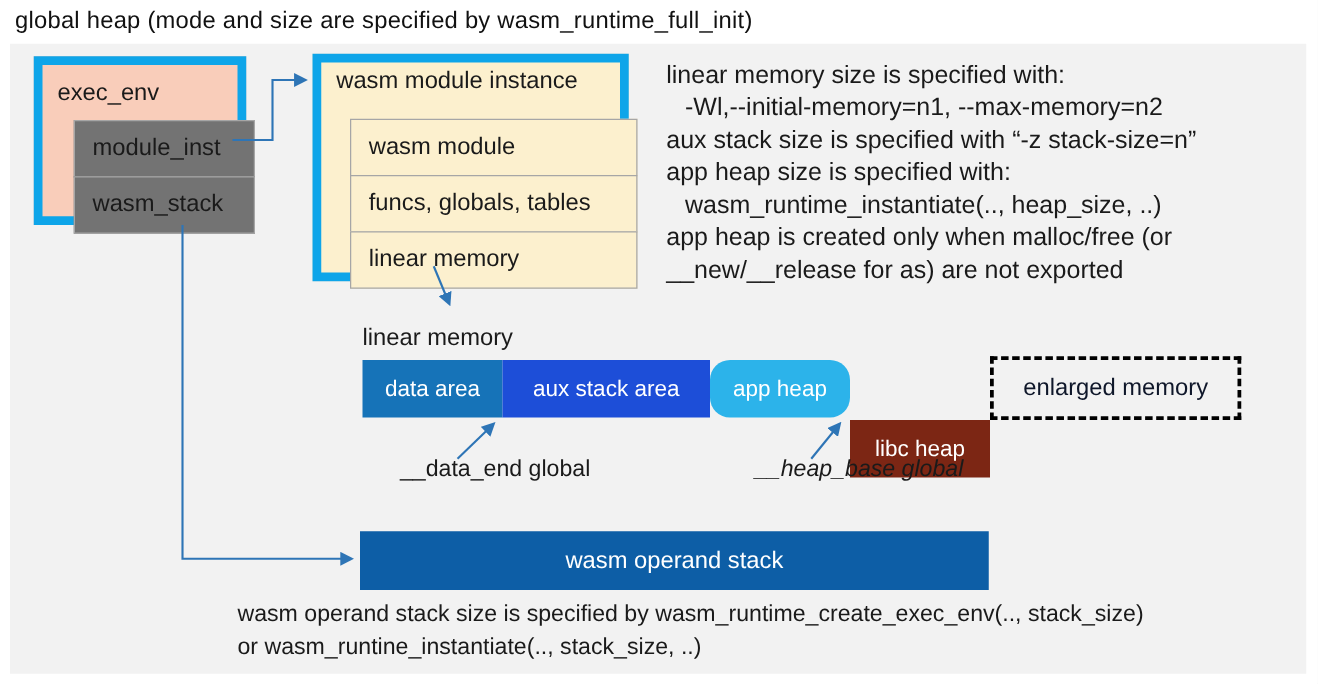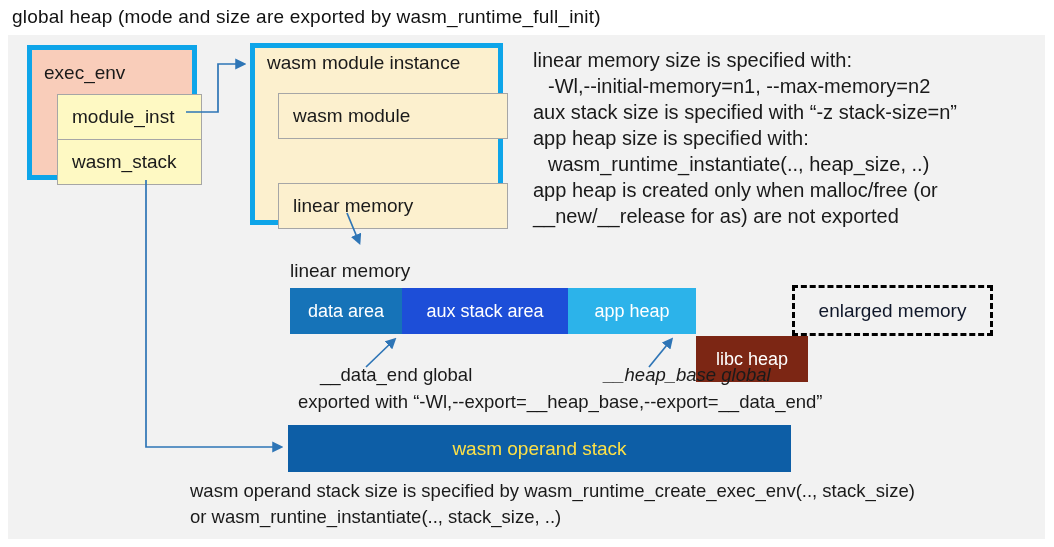--- a/index.html
+++ b/index.html
@@ -13,35 +13,35 @@
     position: absolute; left: 12px; top: 6px;
     font-size: 19px; letter-spacing: 0.2px; color: #111;
     white-space: nowrap;
   }
   .panel {
     position: absolute; left: 8px; top: 35px; width: 1037px; height: 504px;
     background: #f2f2f2;
   }
   
   .record {
-    position: absolute; border: 5px solid #0ea5e9;
+    position: absolute; border: 7px solid #0ea5e9;
   }
   .record .hdr {
     position: absolute; left: 0; top: 0; right: 0;
     padding-left: 12px; display: flex; align-items: center;
     font-size: 19px; white-space: nowrap;
   }
   .record .row {
     position: absolute; border: 1px solid #a6a6a6;
     display: flex; align-items: center; padding-left: 14px;
     font-size: 19px; white-space: nowrap;
   }
   #exec-env { left: 27px; top: 45px; width: 170px; height: 135px; background: #f9cdba; }
   #exec-env .hdr { height: 45px; }
-  #exec-env .row { left: 25px; width: 145px; height: 46px; background: #fef9c3; }
+  #exec-env .row { left: 25px; width: 145px; height: 46px; background: #737373; }
   #exec-env .row.r0 { top: 44px; }
   #exec-env .row.r1 { top: 89px; }
   #module-instance { left: 250px; top: 43px; width: 253px; height: 182px; background: #fcf0ce; }
   #module-instance .hdr { height: 30px; }
   #module-instance .row { left: 23px; width: 230px; height: 46px; background: #fcf0ce; }
   #module-instance .row.r0 { top: 45px; }
   #module-instance .row.r1 { top: 90px; }
   #module-instance .row.r2 { top: 135px; }
   
   .notes {
@@ -55,66 +55,67 @@
   .membar {
     position: absolute; left: 290px; top: 288px; height: 46px;
     display: flex;
   }
   .membar .seg {
     height: 100%; display: flex; align-items: center; justify-content: center;
     color: #ffffff; font-size: 18px; white-space: nowrap;
   }
   .seg.s0 { width: 112px; }
   .seg.s1 { width: 166px; }
-  .seg.s2 { width: 128px; }
+  .seg.s2 { width: 112px; border-radius: 16px; }
   .seg.s3 { width: 112px; margin-top: 48px; }
   .enlarged {
     position: absolute; left: 792px; top: 285px; width: 201px; height: 51px;
     border: 3px dashed #000000; background: #f2f2f2;
     display: flex; align-items: center; justify-content: center;
     font-size: 19px; white-space: nowrap;
   }
   
   .ann { position: absolute; font-size: 18.5px; white-space: nowrap; }
   #ann-data-end { left: 320px; top: 364px; }
   #ann-heap-base { left: 604px; top: 364px; font-style: italic; }
   #ann-exported { left: 298px; top: 391px; }
   
   .opstack {
     position: absolute; left: 288px; top: 425px; width: 503px; height: 47px;
     display: flex; align-items: center; justify-content: center;
-    color: #fde047; font-size: 19px;
+    color: #ffffff; font-size: 19px;
   }
   
   .footer {
     position: absolute; left: 190px; top: 478px;
     font-size: 18.5px; line-height: 26px;
   }
   .footer .line { white-space: nowrap; }
   
   .arrows { position: absolute; left: 0; top: 0; width: 1054px; height: 547px; pointer-events: none; }
 </style>
 </head>
 <body>
 
 <div class="canvas">
 
-  <div class="title">global heap (mode and size are exported by wasm_runtime_full_init)</div>
+  <div class="title">global heap (mode and size are specified by wasm_runtime_full_init)</div>
 
   <div class="panel"></div>
 
   <div class="record" id="exec-env">
     <div class="hdr">exec_env</div>
     <div class="row r0">module_inst</div>
     <div class="row r1">wasm_stack</div>
   </div>
 
   <div class="record" id="module-instance">
     <div class="hdr">wasm module instance</div>
     <div class="row r0">wasm module</div>
+    <div class="row r1">funcs, globals, tables</div>
     <div class="row r2">linear memory</div>
   </div>
 
   <div class="notes">
     <div class="line">linear memory size is specified with:</div>
     <div class="line indent">-Wl,--initial-memory=n1, --max-memory=n2</div>
     <div class="line">aux stack size is specified with “-z stack-size=n”</div>
     <div class="line">app heap size is specified with:</div>
     <div class="line indent">wasm_runtime_instantiate(.., heap_size, ..)</div>
     <div class="line">app heap is created only when malloc/free (or</div>
@@ -125,21 +126,20 @@
   <div class="membar">
     <div class="seg s0" style="background: rgb(22, 115, 184);">data area</div>
     <div class="seg s1" style="background: #1d4ed8;">aux stack area</div>
     <div class="seg s2" style="background: rgb(44, 179, 234);">app heap</div>
     <div class="seg s3" style="background: rgb(124, 38, 20);">libc heap</div>
   </div>
   <div class="enlarged" style="color: #0f172a;">enlarged memory</div>
 
   <div class="ann" id="ann-data-end">__data_end global</div>
   <div class="ann" id="ann-heap-base">__heap_base global</div>
-  <div class="ann" id="ann-exported">exported with “-Wl,--export=__heap_base,--export=__data_end”</div>
 
   <div class="opstack" style="background: rgb(13, 94, 166);">wasm operand stack</div>
 
   <div class="footer">
     <div class="line">wasm operand stack size is specified by wasm_runtime_create_exec_env(.., stack_size)</div>
     <div class="line">or wasm_runtine_instantiate(.., stack_size, ..)</div>
   </div>
 
   <svg class="arrows" viewBox="0 0 1054 547" xmlns="http://www.w3.org/2000/svg">
     <defs>

